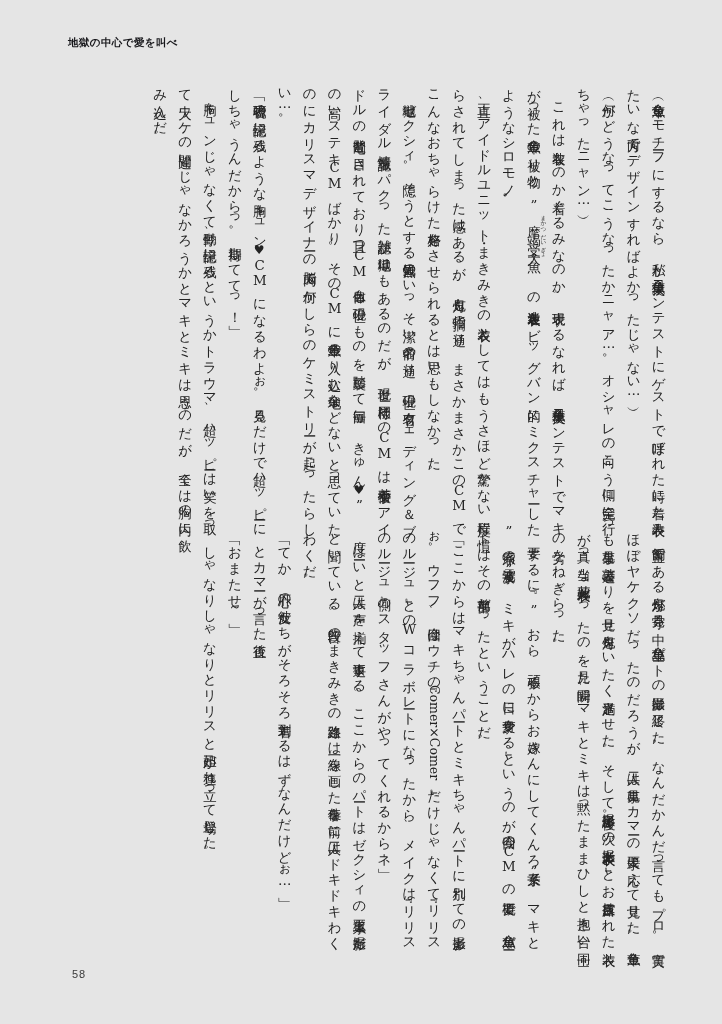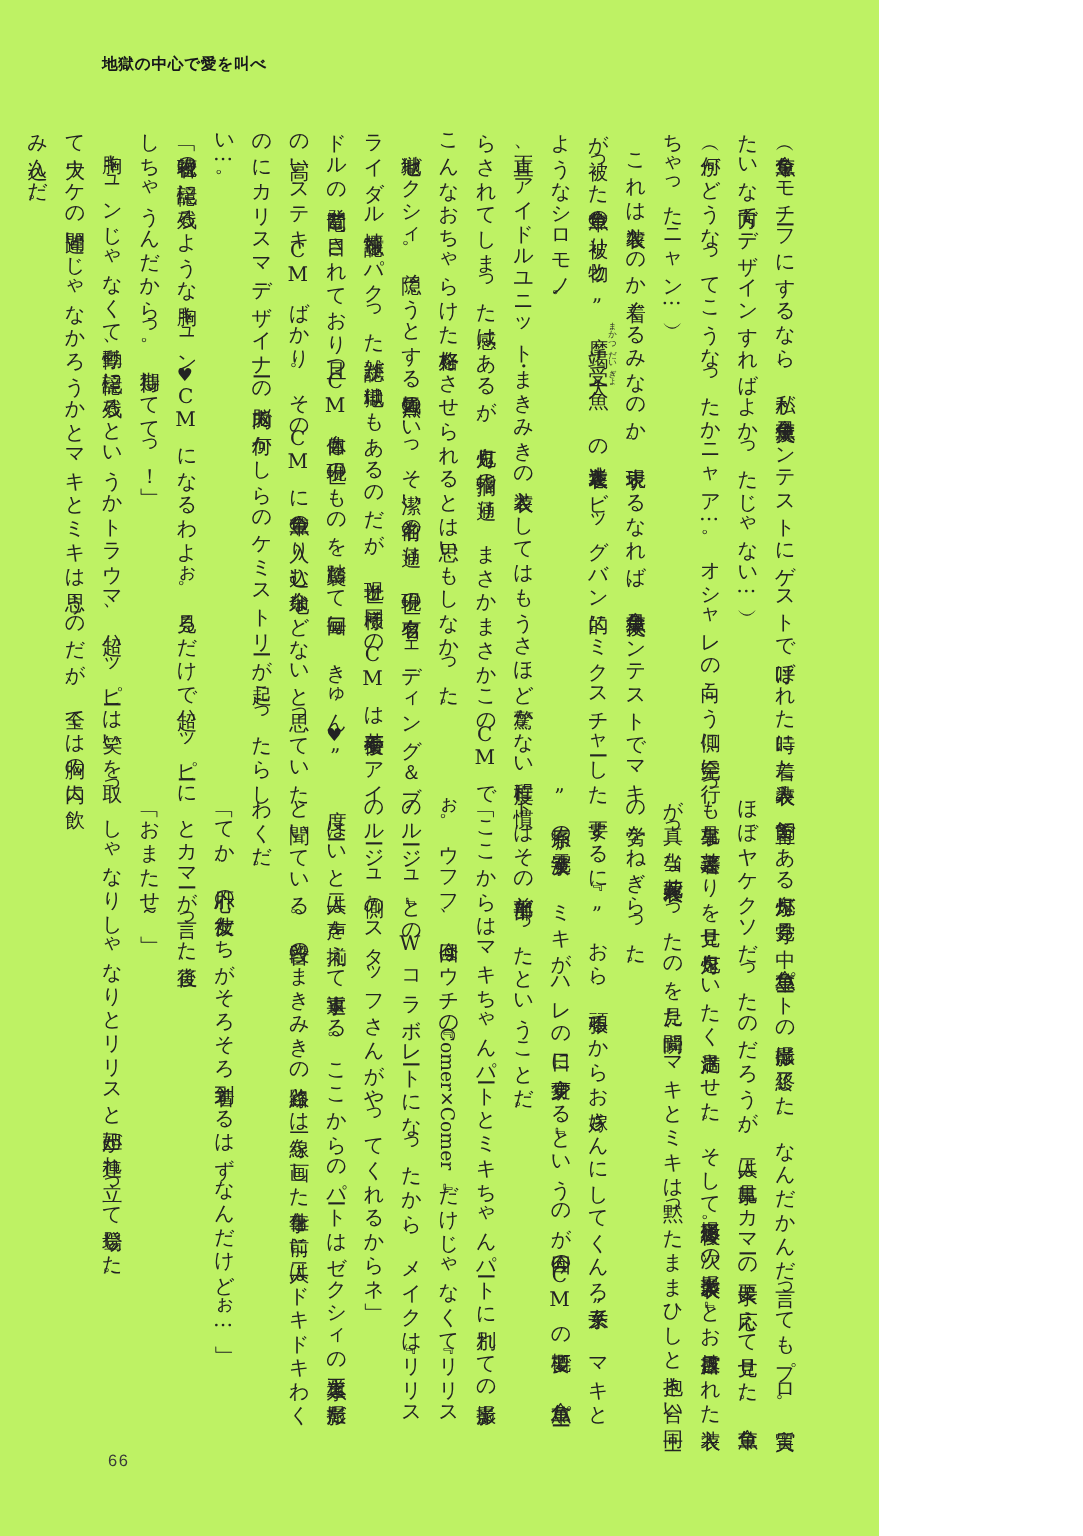--- a/index.html
+++ b/index.html
@@ -7,22 +7,22 @@
   body{
     width:722px;height:1024px;
     background:#ffffff;
     font-family:"DejaVu Serif","Liberation Serif",serif;
     color:#1c1c1c;
     overflow:hidden;
     position:relative;
   }
   .page{
     position:absolute;inset:0;
-    width:586px;height:1024px;
-    background:#bef264;
+    width:722px;height:1024px;
+    background:#e5e5e5;
   }
 
   
   .running-header{
     position:absolute;
     left:68px;top:36px;
     font-size:10.5px;
     letter-spacing:0.4px;
     font-weight:700;
     color:#16161a;
@@ -114,15 +114,15 @@
     <p>飼育主である鬼灯が見守る中、金魚草パートの撮影は終了した。なんだかんだ言ってもプロ。実質ほぼヤケクソだったのだろうが、二人は見事にカマーの要求に応えて見せた。金魚草も見事な芸達者ぶりを見せ鬼灯をいたく満足させた。そして撮影終了後。『次の撮影衣装よ』とお披露目された衣装が真っ当な花嫁衣装だったのを見た瞬間、マキとミキは黙ったままひしと抱き合い同士の労をねぎらった。</p>
     <p>要するに『 ”おら、頑張るからお嫁さんにしてくんろ系女子” マキと ”痛系の電波女子” ミキがハレの日に変身する』というのが今回のCMの概要で、金魚草パートはその前半部だったということだ。</p>
     <p>「ここからはマキちゃんパートとミキちゃんパートに別れての撮影よぉ。ウフフ、今回はウチの『<span class="latin">Comer×Comer</span>』だけじゃなくて『リリスのルージュ』とのWコラボレートになったから、メイクは『リリスのルージュ』側のスタッフさんがやってくれるからネ」</p>
     <p>はーいと二人は声を揃えて返事する。ここからのパートはゼクシィの王道系な撮影だと聞いている。普段のまきみきの路線とは一線を画した仕事を前に二人はドキドキわくわくだ。</p>
     <p>「てか、肝心の彼女たちがそろそろ到着するはずなんだけどぉ…」</p>
     <p>とカマーが言った直後、</p>
     <p>「おまたせ～」</p>
     <p>しゃなりしゃなりとリリスと妲己が連れ立って登場した。</p>
   </div>
 
-  <div class="folio">66</div>
+  <div class="folio">58</div>
 
 </div>
 
 </body></html>

